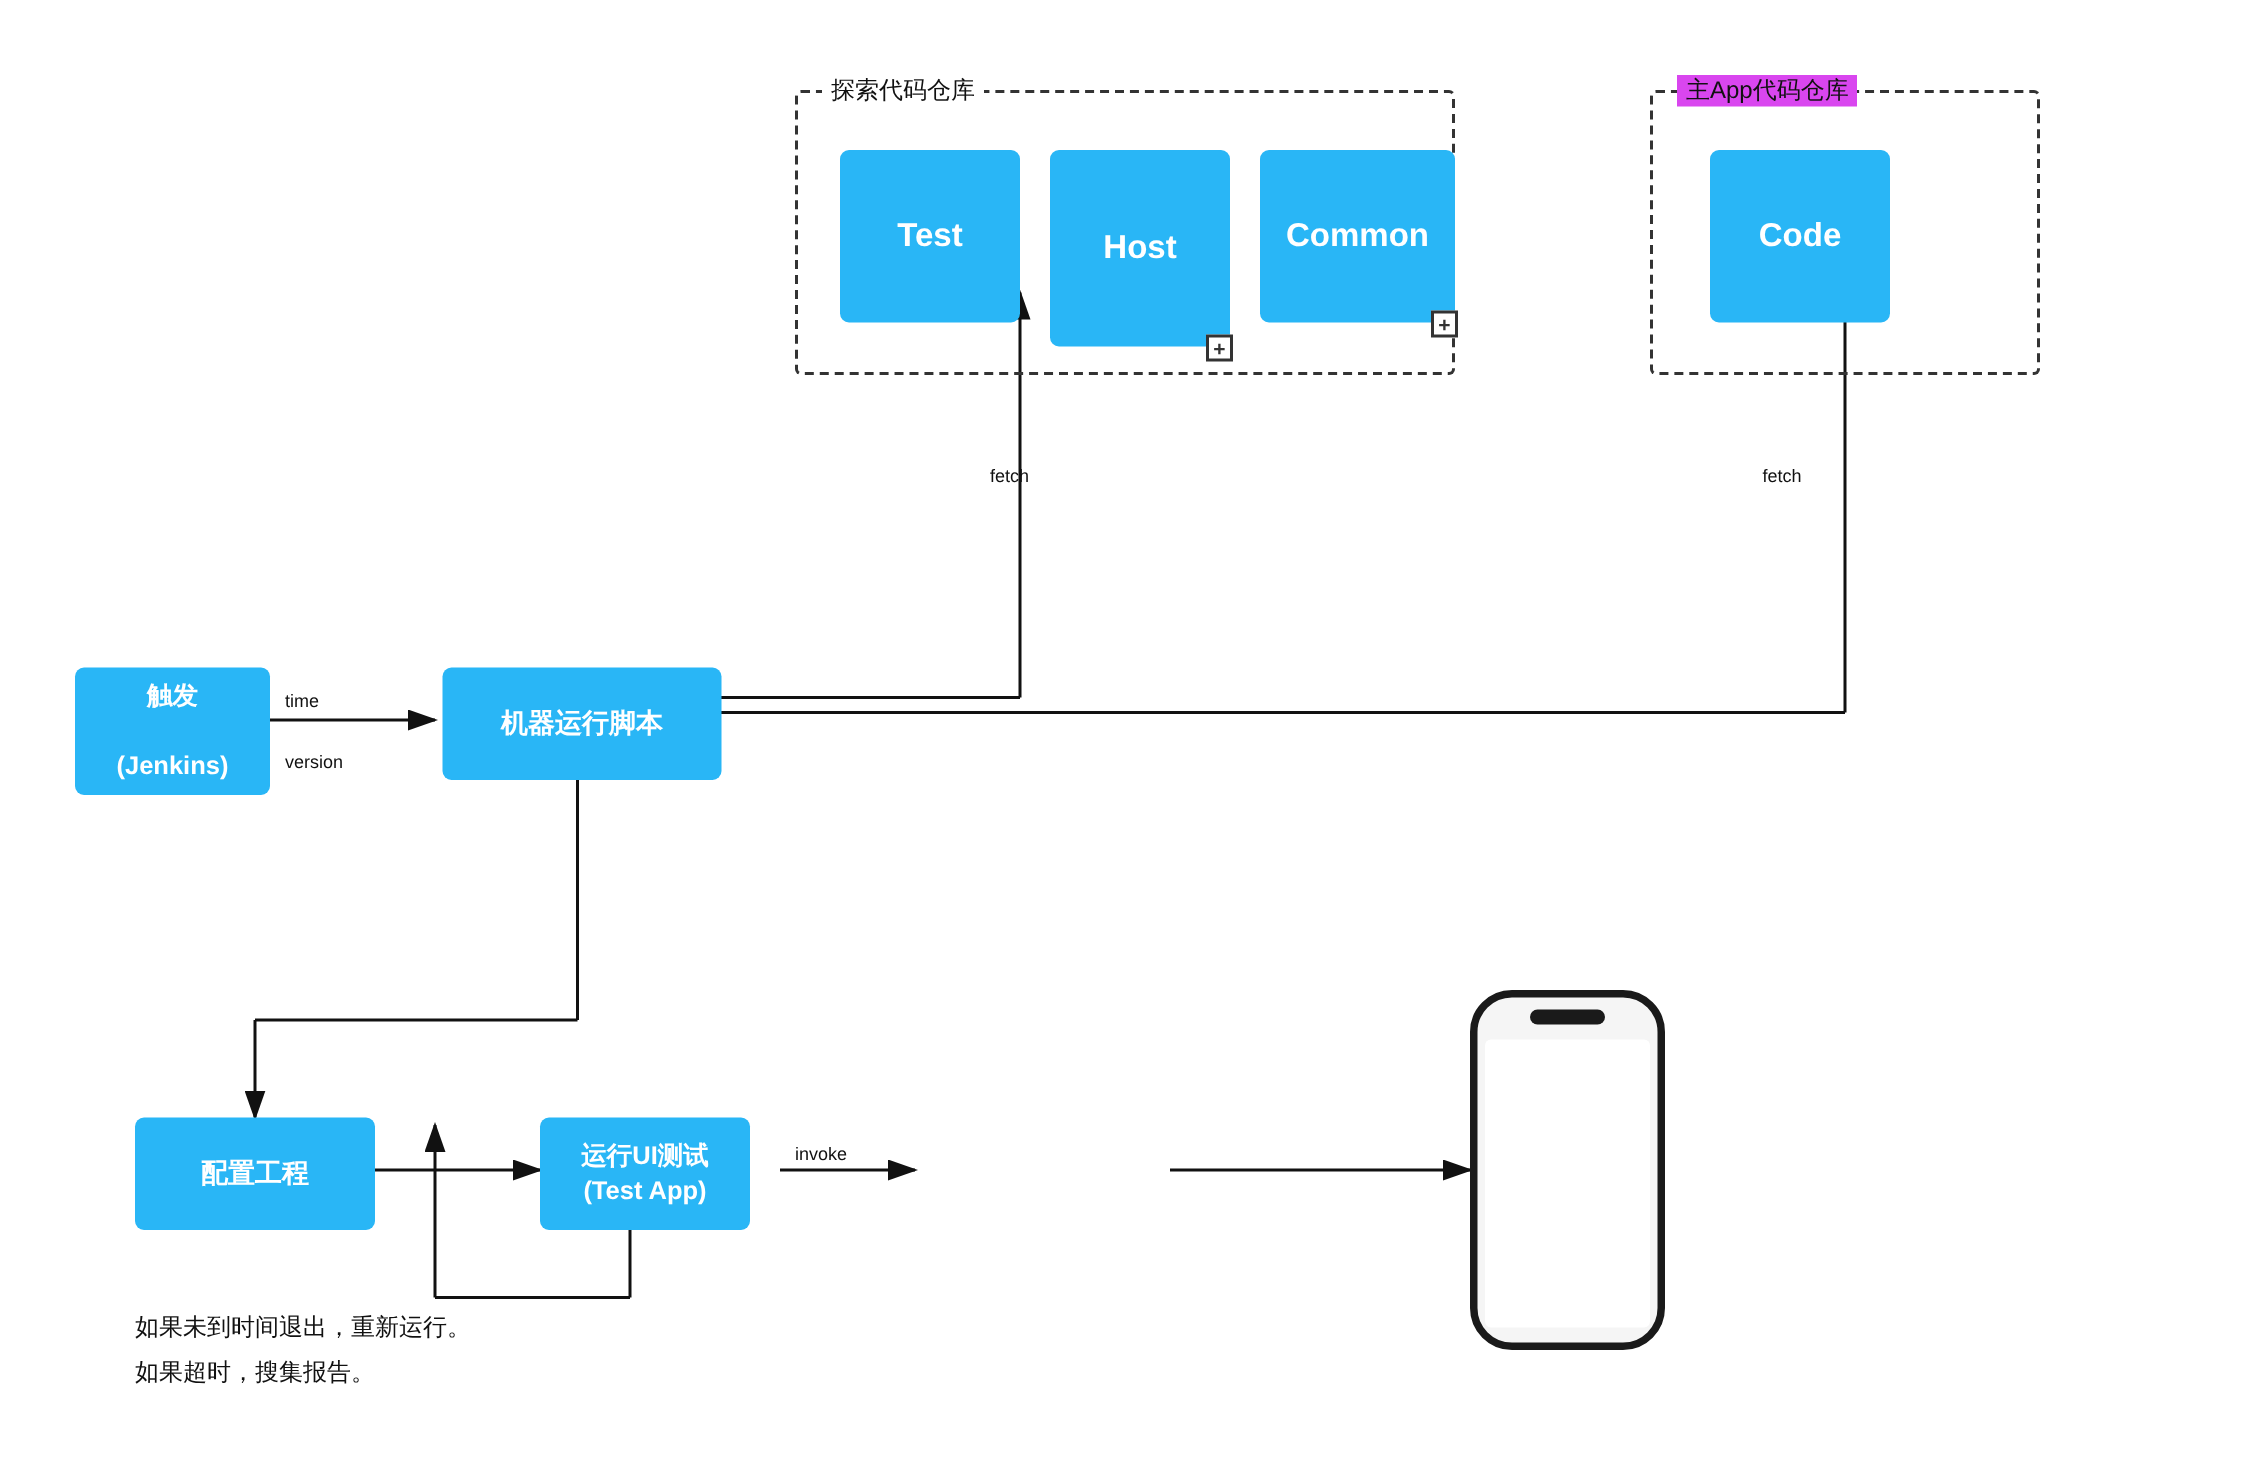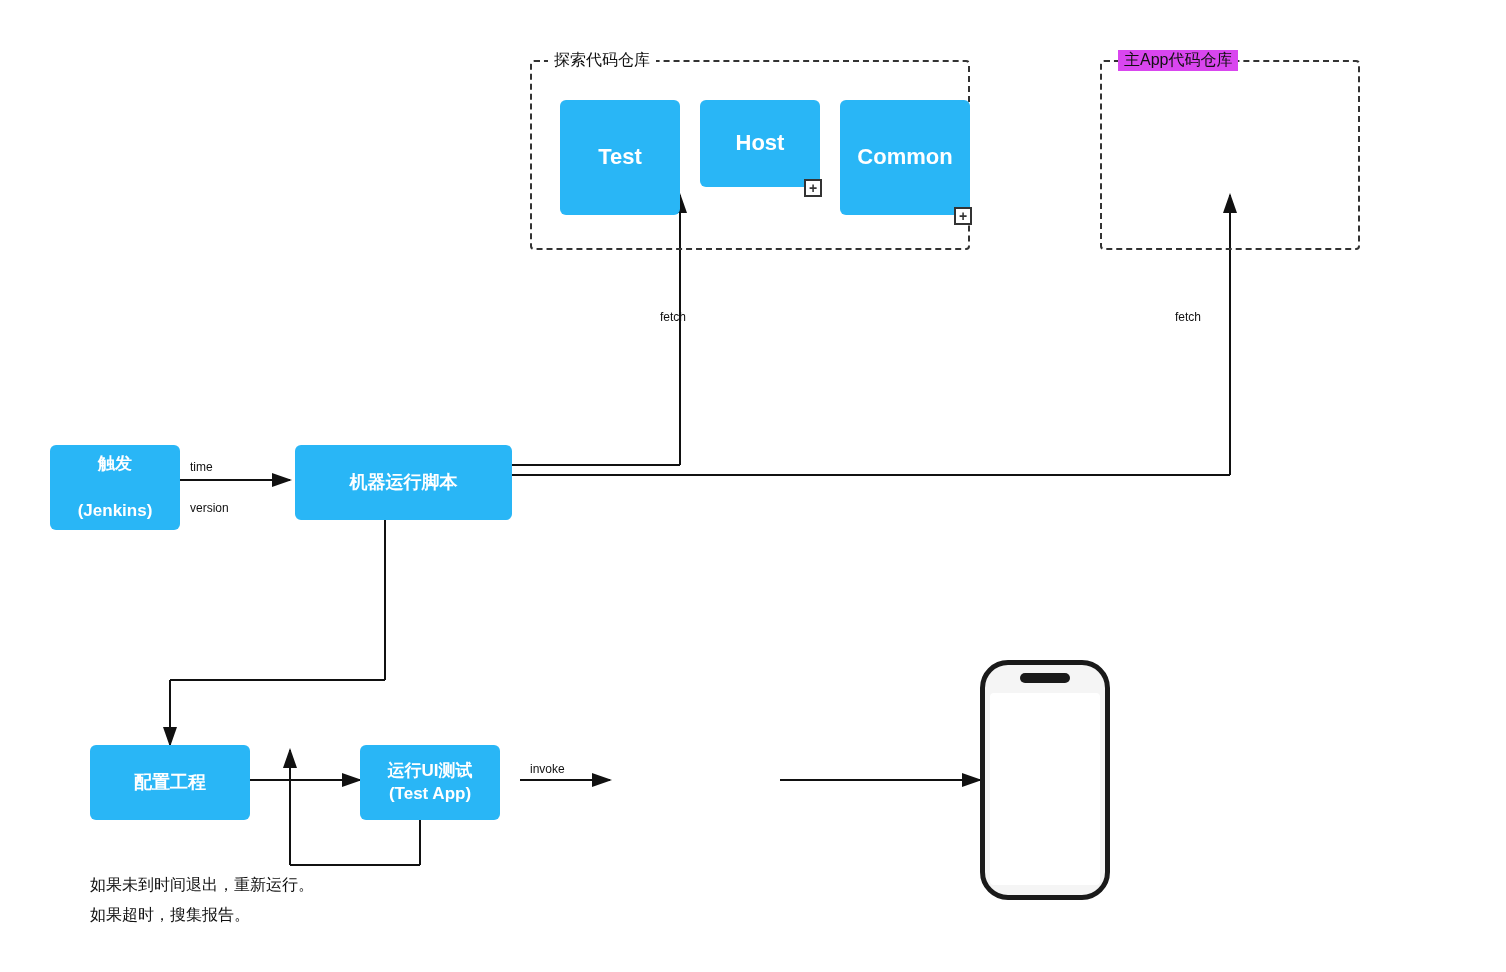--- a/index.html
+++ b/index.html
@@ -136,45 +136,48 @@
   </div>
 
   <div class="dashed-box" style="left:1100px; top:60px; width:260px; height:190px;">
     <span class="dashed-label" style="top:-12px; left:16px; background:#d946ef; padding:0 6px;">主App代码仓库</span>
   </div>
 
   <div class="blue-box" style="left:560px; top:100px; width:120px; height:115px; font-size:22px;">
     <span>Test</span>
   </div>
 
-  <div class="blue-box" style="left:700px; top:100px; width:120px; height:87px; font-size:22px;">
+  <div class="blue-box" style="left:700px; top:100px; width:120px; height:131px; font-size:22px;">
     <span>Host</span>
 
     <div class="small-icon" style="bottom:-10px; right:-2px; border-color:#333; background:#fff; color:#333;">+</div>
   </div>
 
   <div class="blue-box" style="left:840px; top:100px; width:130px; height:115px; font-size:22px;">
     <span>Common</span>
     <div class="small-icon" style="bottom:-10px; right:-2px; border-color:#333; background:#fff; color:#333;">+</div>
   </div>
 
+  <div class="blue-box" style="left:1140px; top:100px; width:120px; height:115px; font-size:22px;">
+    <span>Code</span>
+  </div>
 
   <div class="label-text" style="left:660px; top:310px;">fetch</div>
 
   <div class="label-text" style="left:1175px; top:310px;">fetch</div>
 
   <div class="blue-box" style="left:50px; top:445px; width:130px; height:85px; font-size:17px;gap:24px;">
     <span>触发</span>
     <span>(Jenkins)</span>
   </div>
 
   <div class="label-text" style="left:190px; top:460px;">time</div>
   <div class="label-text" style="left:190px; top:501px;">version</div>
 
-  <div class="blue-box" style="left:295px; top:445px; width:217px; height:75px; font-size:18px;">
+  <div class="blue-box" style="left:295px; top:445px; width:186px; height:75px; font-size:18px;">
     <span>机器运行脚本</span>
   </div>
 
   <div class="blue-box" style="left:90px; top:745px; width:160px; height:75px; font-size:18px;">
     <span>配置工程</span>
   </div>
 
   <div class="blue-box" style="left:360px; top:745px; width:140px; height:75px; font-size:17px;">
     <span>运行UI测试</span>
     <span>(Test App)</span>

